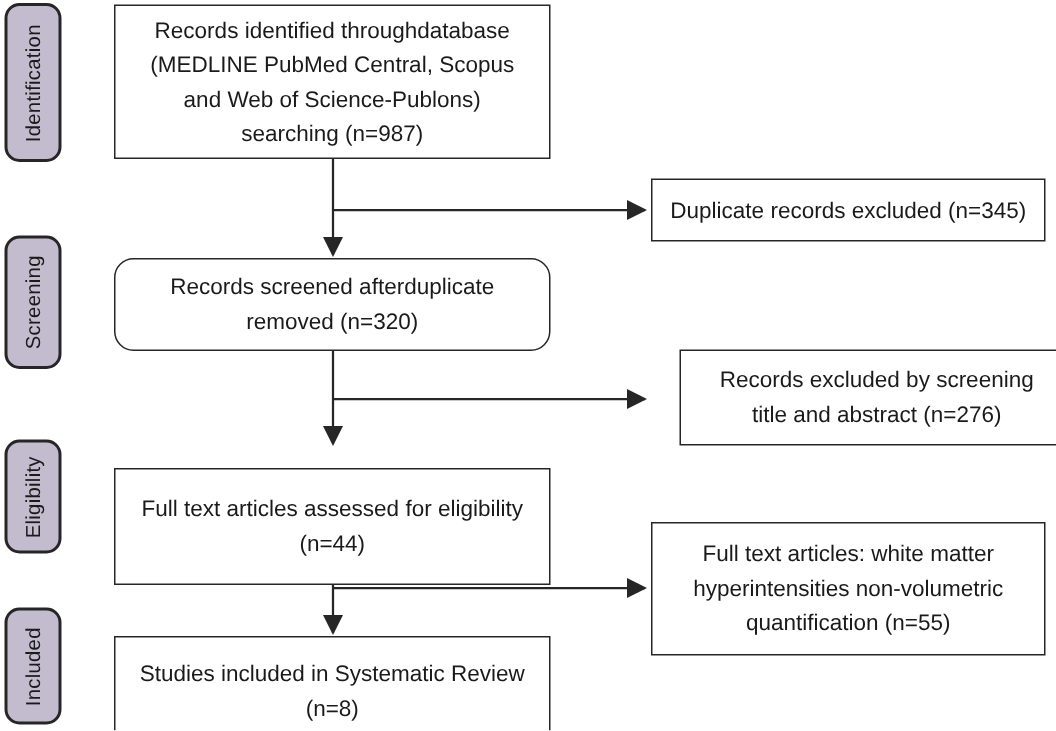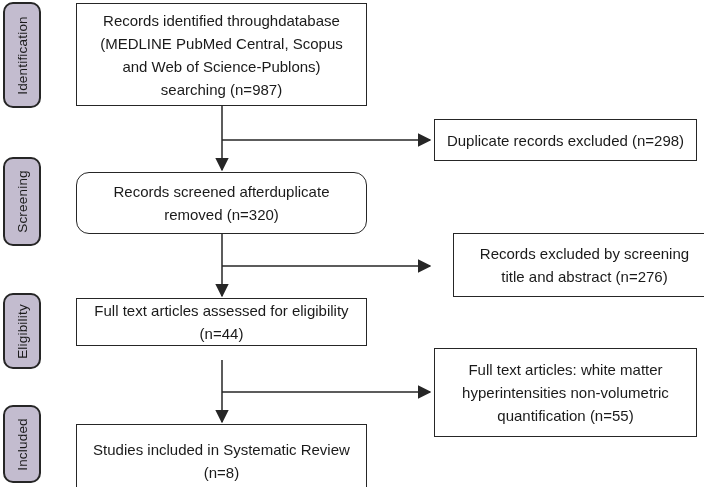--- a/index.html
+++ b/index.html
@@ -55,21 +55,21 @@
     font-size: 15px;
     line-height: 23px;
     color: var(--text, #1a1a1a);
     padding: 0 6px;
   }
   .main-box { left: 76px; width: 291px; }
   .side-box { left: 434px; width: 263px; }
 
   #box-identified { top: 3px;   height: 103px; }
   #box-screened   { top: 172px; height: 62px; border-radius: 13px;  }
-  #box-fulltext   { top: 298px; height: 48px;  }
+  #box-fulltext   { top: 312px; height: 78px;  }
   #box-included   { top: 424px; height: 73px;  }
 
   #side-duplicates { top: 119px; height: 42px; }
   #side-screen-excl{ top: 233px; height: 64px; margin-left: 19px; }
   #side-ft-excl    { top: 348px; height: 89px; }
 
   #tab-identification { top: 2px;   height: 106px; }
   #tab-screening      { top: 157px; height: 89px;  }
   #tab-eligibility    { top: 293px; height: 76px;  }
   #tab-included       { top: 405px; height: 78px;  }
@@ -121,21 +121,21 @@
   <div class="flow-box main-box" id="box-fulltext">
     <span class="btext">Full text articles assessed for eligibility
 (n=44)</span>
   </div>
   <div class="flow-box main-box" id="box-included">
     <span class="btext">Studies included in Systematic Review
 (n=8)</span>
   </div>
 
   <div class="flow-box side-box" id="side-duplicates">
-    <span class="btext">Duplicate records excluded (n=298)</span>
+    <span class="btext">Duplicate records excluded (n=345)</span>
   </div>
   <div class="flow-box side-box" id="side-screen-excl">
     <span class="btext">Records excluded by screening
 title and abstract (n=276)</span>
   </div>
   <div class="flow-box side-box" id="side-ft-excl">
     <span class="btext">Full text articles: white matter
 hyperintensities non-volumetric
 quantification (n=55)</span>
   </div>

